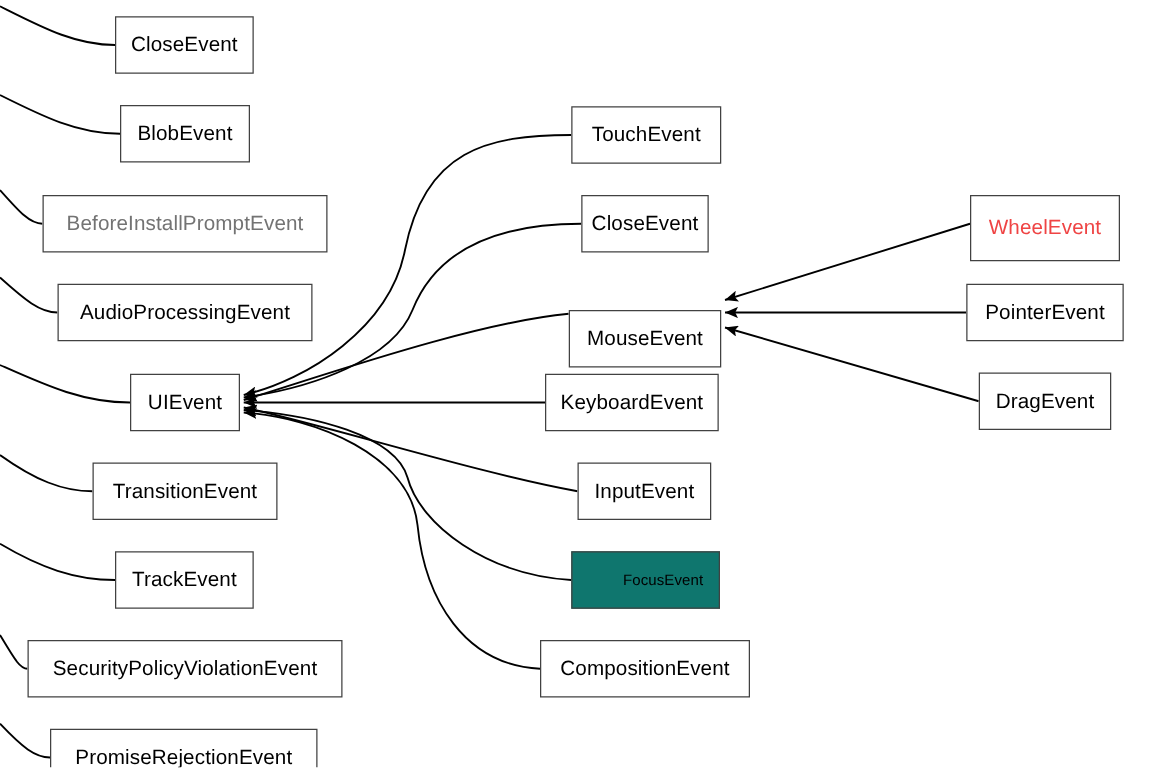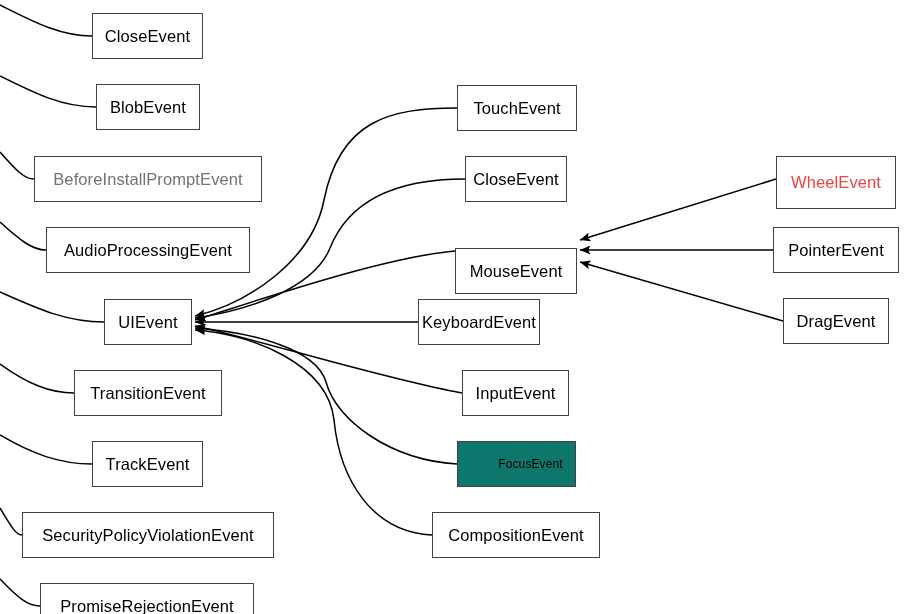--- a/index.html
+++ b/index.html
@@ -115,21 +115,21 @@
       </div>
       <div class="node" style="left: 457px; top: 85px; width: 120px; height: 46px; border-color: rgb(65, 65, 65); background: rgb(255, 255, 255); color: rgb(0, 0, 0); font-size: 16.5px;">
         <span class="node-label">TouchEvent</span>
       </div>
       <div class="node" style="left: 465px; top: 156px; width: 102px; height: 46px; border-color: rgb(65, 65, 65); background: rgb(255, 255, 255); color: rgb(0, 0, 0); font-size: 16.5px;">
         <span class="node-label">CloseEvent</span>
       </div>
       <div class="node" style="left: 455px; top: 228px; width: 122px; height: 46px; border-color: rgb(65, 65, 65); background: rgb(255, 255, 255); color: rgb(0, 0, 0); font-size: 16.5px; margin-top: 20px;">
         <span class="node-label">MouseEvent</span>
       </div>
-      <div class="node" style="left: 418px; top: 299px; width: 122px; height: 46px; border-color: rgb(65, 65, 65); background: rgb(255, 255, 255); color: rgb(0, 0, 0); font-size: 16.5px;">
+      <div class="node" style="left: 436px; top: 299px; width: 139px; height: 46px; border-color: rgb(65, 65, 65); background: rgb(255, 255, 255); color: rgb(0, 0, 0); font-size: 16.5px;">
         <span class="node-label">KeyboardEvent</span>
       </div>
       <div class="node" style="left: 462px; top: 370px; width: 107px; height: 46px; border-color: rgb(65, 65, 65); background: rgb(255, 255, 255); color: rgb(0, 0, 0); font-size: 16.5px;">
         <span class="node-label">InputEvent</span>
       </div>
       <div class="node" style="left: 457px; top: 441px; width: 119px; height: 46px; border-color: rgb(65, 65, 65); background: #0f766e; color: rgb(0, 0, 0); font-size: 12px; padding-left: 28px;">
         <span class="node-label">FocusEvent</span>
       </div>
       <div class="node" style="left: 432px; top: 512px; width: 168px; height: 46px; border-color: rgb(65, 65, 65); background: rgb(255, 255, 255); color: rgb(0, 0, 0); font-size: 16.5px;">
         <span class="node-label">CompositionEvent</span>

